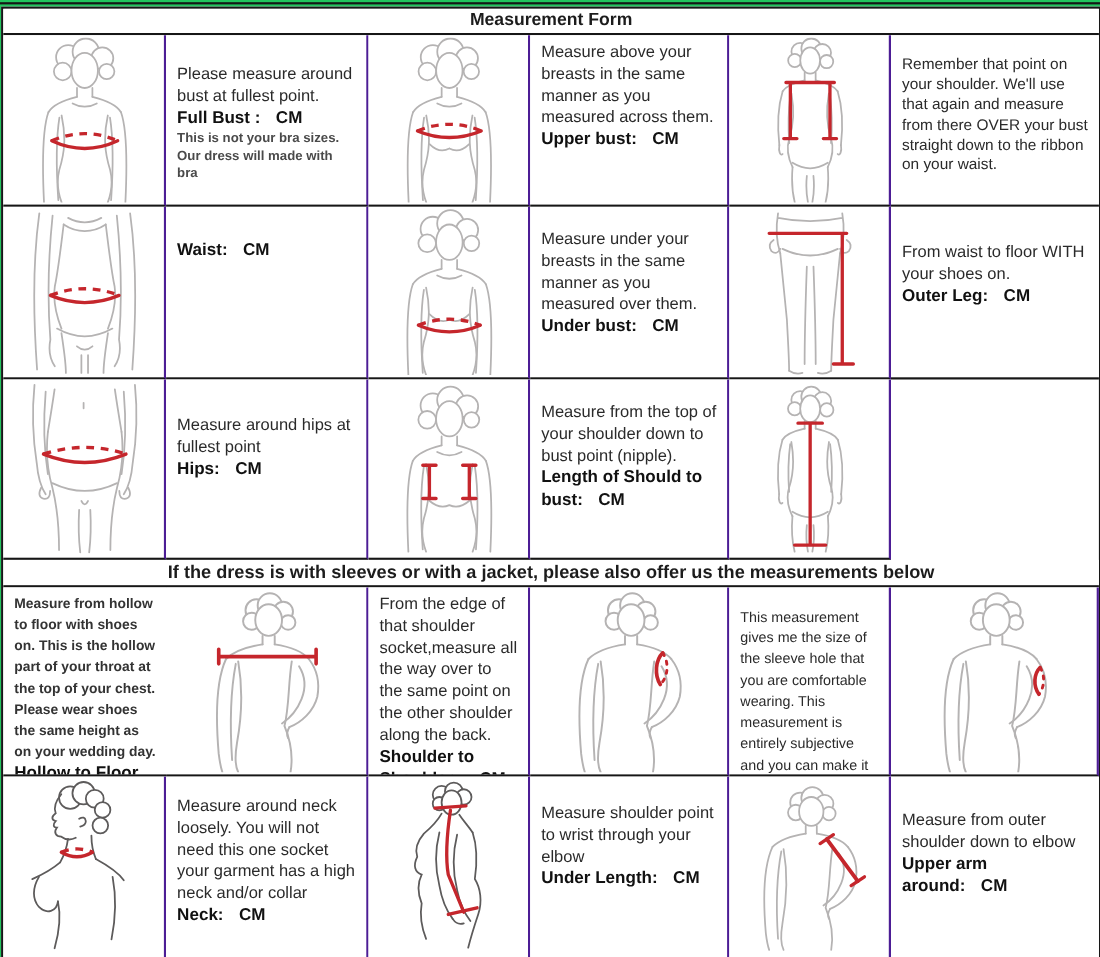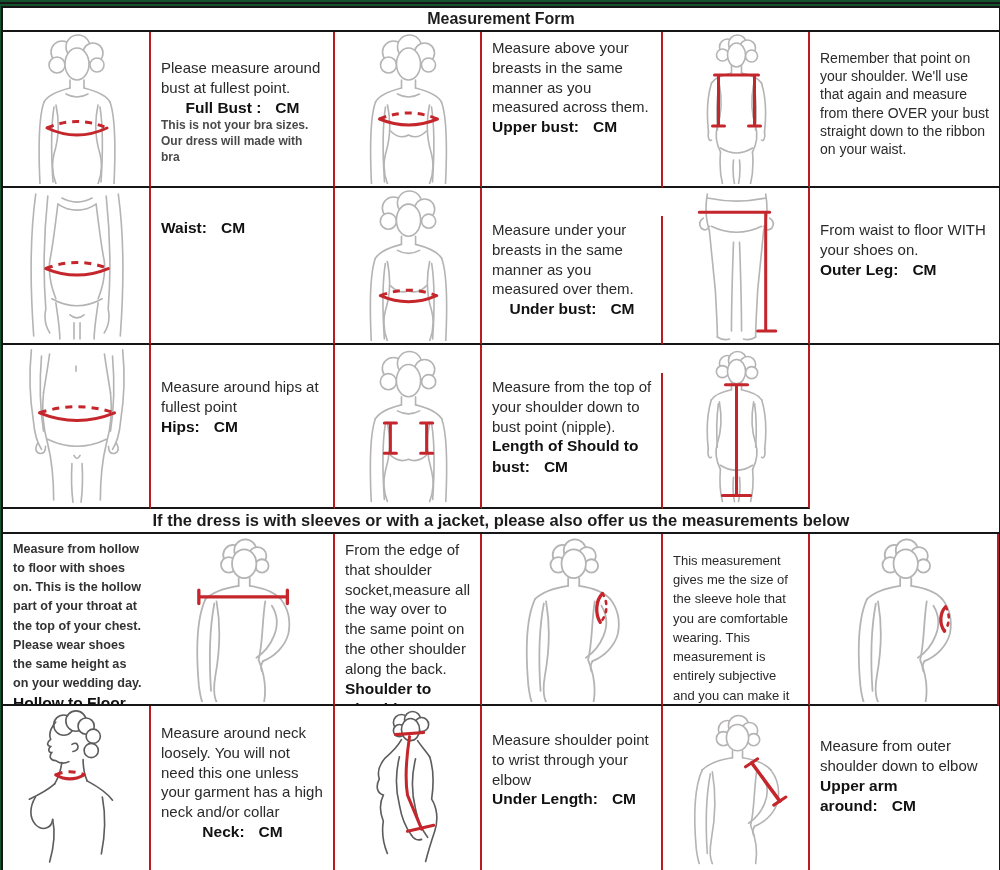--- a/index.html
+++ b/index.html
@@ -1,46 +1,46 @@
 <!DOCTYPE html>
 <html><head>
 <meta charset="utf-8">
 <style>
   html,body{margin:0;padding:0;background:#fff;}
-  .page{width:1000px;height:870px;background:#14532d;position:relative;
+  .page{width:1000px;height:870px;background:#22c55e;position:relative;
         font-family:"Liberation Sans","DejaVu Sans",sans-serif;color:#1c1c1c;}
   .top-rule{position:absolute;top:2px;left:0;width:100%;height:2px;background:#161616;}
   .form{position:absolute;top:6px;left:1px;width:996px;height:862px;border:2px solid #161616;
         display:grid;grid-template-columns:148px 184px 147px 181px 147px auto;
         grid-template-rows:24px 156px 157px 164px 25px 172px auto;background:#fff;}
-  .cell{border-right:2px solid #b91c1c;border-bottom:2px solid #161616;box-sizing:border-box;
+  .cell{border-right:2px solid #4c1d95;border-bottom:2px solid #161616;box-sizing:border-box;
         overflow:hidden;background:#fff;}
   .cell.lastcol{border-right:none;}
   .cell.lastrow{border-bottom:none;}
   .titlebar{grid-column:1 / -1;display:flex;align-items:center;justify-content:center;
         font-weight:bold;font-size:16px;border-right:none;}
   .sectionbar{grid-column:1 / -1;display:flex;align-items:center;justify-content:center;
         font-weight:bold;font-size:16.5px;border-right:none;}
   .fig-cell{display:flex;align-items:center;justify-content:center;padding:2px;}
   .fig-cell svg{width:100%;height:100%;}
   .t-cell{padding:6px 9px 4px 10px;font-size:15px;line-height:1.32;}
   .t-cell p{margin:0;}
   .instr{color:#2a2a2a;}
   .mlabel{font-weight:bold;font-size:15.5px;color:#111;}
   .mlabel .unit{margin-left:14px;}
   .note{font-weight:bold;font-size:12px;line-height:1.32;color:#4a4a4a;}
   .small13{font-size:13px;line-height:1.48;}
   .small13b{font-size:12.6px;line-height:1.52;font-weight:bold;color:#333;}
   .tight14{font-size:14px;line-height:1.3;}
   .tight14 .mlabel-inline{font-weight:bold;font-size:14.8px;}
   
-  .pt26{padding-top:26px;} .pt30{padding-top:30px;} .pt12{padding-top:4px;margin-top:28px;}
+  .pt26{padding-top:26px;} .pt30{padding-top:30px;} .pt12{padding-top:20px;}
   .pt32{padding-top:32px;} .pt40{padding-top:40px;} .pt24{padding-top:24px;}
   .pt6{padding-top:6px;} .pt4{padding-top:17px;} .mt14{margin-top:14px;} .mt16{margin-top:16px;}
-  .mt20{margin-top:20px;} .mt22{margin-top:22px;text-align:center;} .mt26{margin-top:26px;} .mt28{margin-top:28px;}
+  .mt20{margin-top:20px;} .mt22{margin-top:22px;} .mt26{margin-top:26px;} .mt28{margin-top:28px;}
   
   .sk{stroke:#b5b3b3;fill:none;stroke-width:1.6;stroke-linecap:round;}
   .skf{stroke:#b5b3b3;fill:#ffffff;stroke-width:1.6;}
   .ink .sk{stroke:#5d5b5b;}
   .ink .skf{stroke:#5d5b5b;}
   .rd{stroke:#c5262c;fill:none;stroke-width:3;stroke-linecap:round;}
   .rdd{stroke:#c5262c;fill:none;stroke-width:3;stroke-linecap:butt;stroke-dasharray:7 6;}
   .rdot{stroke:#c5262c;fill:none;stroke-width:2.4;stroke-linecap:round;stroke-dasharray:2.5 5;}
 </style>
 </head>
@@ -275,21 +275,21 @@
           <path class="sk" d="M56,50 C55,58 53,64 49,71 M77,47 C77,55 78,61 81,68"></path>
           <path class="sk" d="M49,71 C42,77 33,82 24,86 M81,68 C92,74 101,80 106,87"></path>
           <path class="sk" d="M30,84 C24,94 24,104 30,111 C37,118 46,115 47,106"></path>
           <path class="sk" d="M47,106 C50,120 48,134 44,148 M96,84 C99,100 99,120 95,140"></path>
         </g>
         <path class="rdd" d="M50,62 Q64,56 78,62"></path>
           <path class="rd" d="M50,62 Q64,70 78,62"></path>
       </svg>
     </div>
     <div class="cell t-cell pt4 lastrow">
-      <p class="instr">Measure around neck loosely. You will not need this one unless your garment has a high neck and/or collar</p>
+      <p class="instr">Measure around neck loosely. You will not need this one socket your garment has a high neck and/or collar</p>
       <p class="mlabel mt22"><span>Neck:</span><span class="unit">CM</span></p>
     </div>
     <div class="cell fig-cell lastrow">
       <svg viewBox="0 0 140 150">
         <g class="ink">
           <circle class="skf" cx="64" cy="10" r="8"></circle>
             <circle class="skf" cx="75" cy="7" r="8"></circle>
           <circle class="skf" cx="84" cy="12" r="7"></circle>
             <circle class="skf" cx="62" cy="18" r="6"></circle>
           <ellipse class="skf" cx="73" cy="17" rx="9" ry="11"></ellipse>

